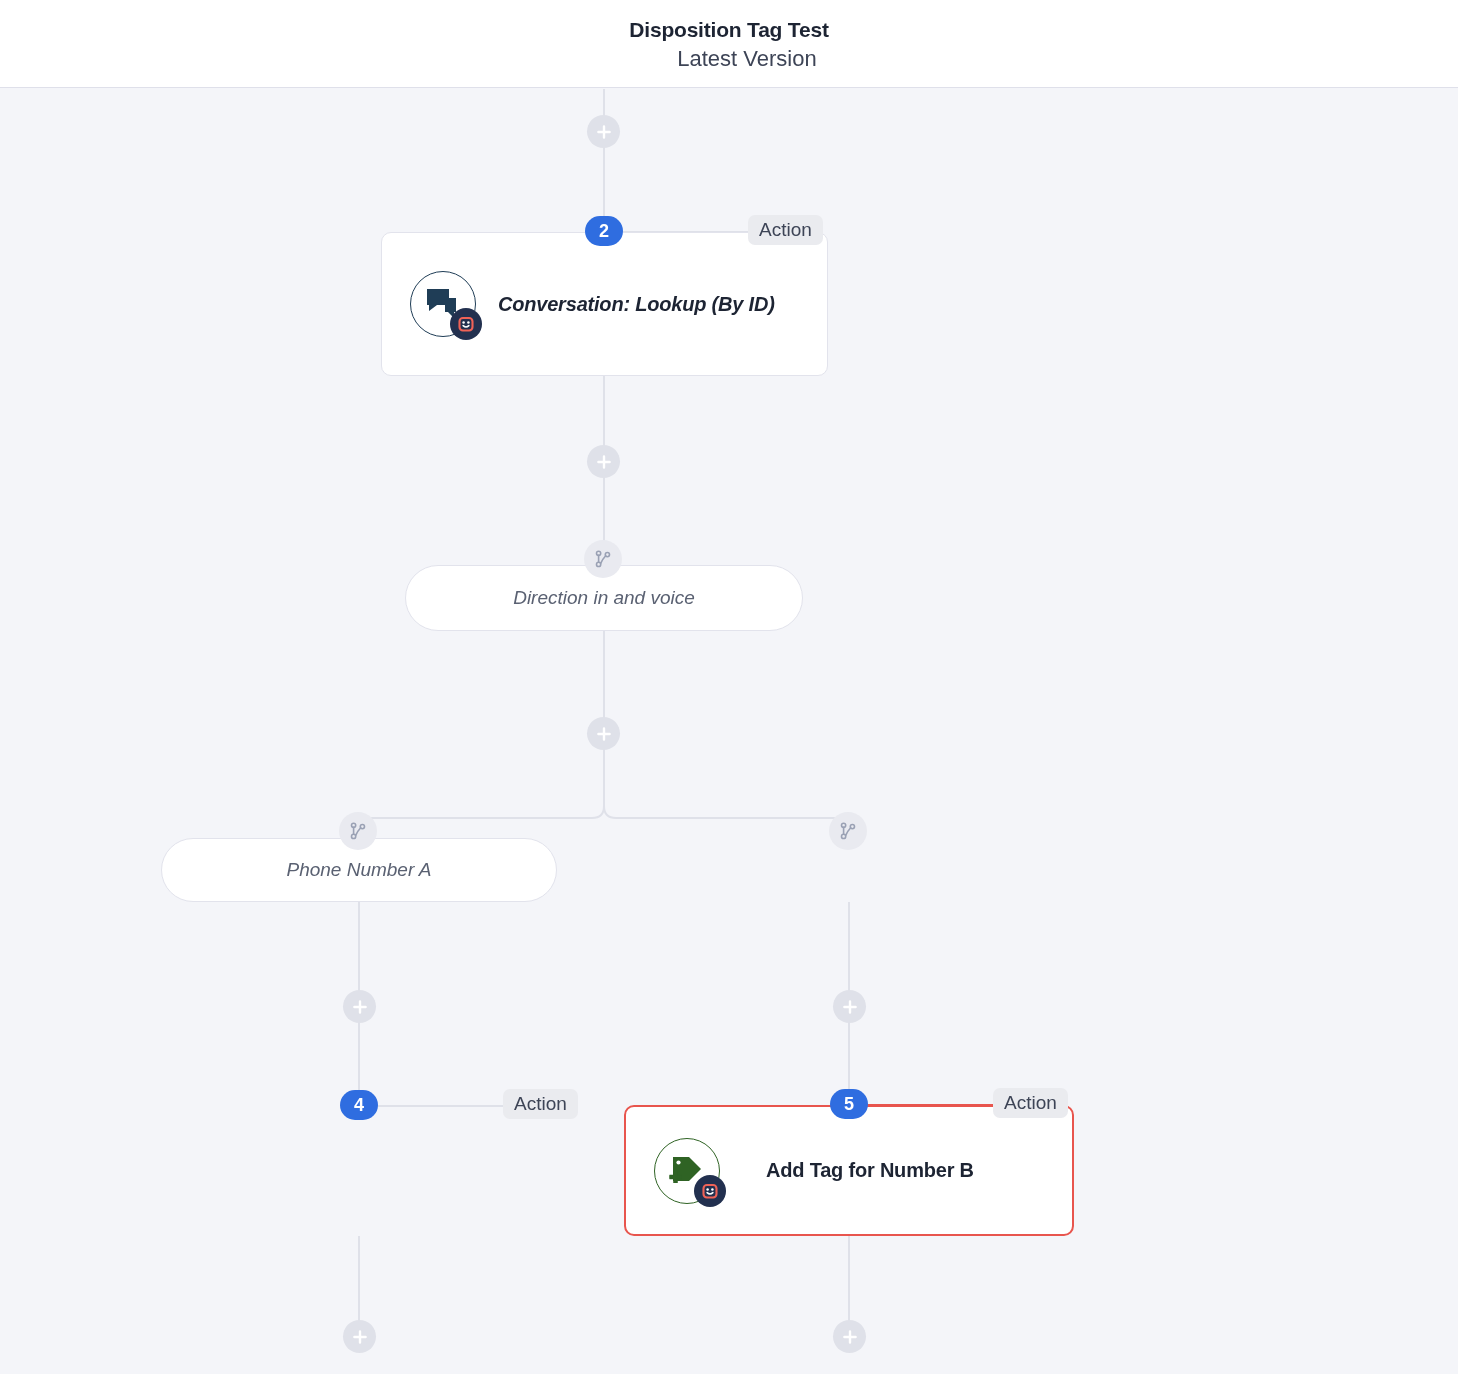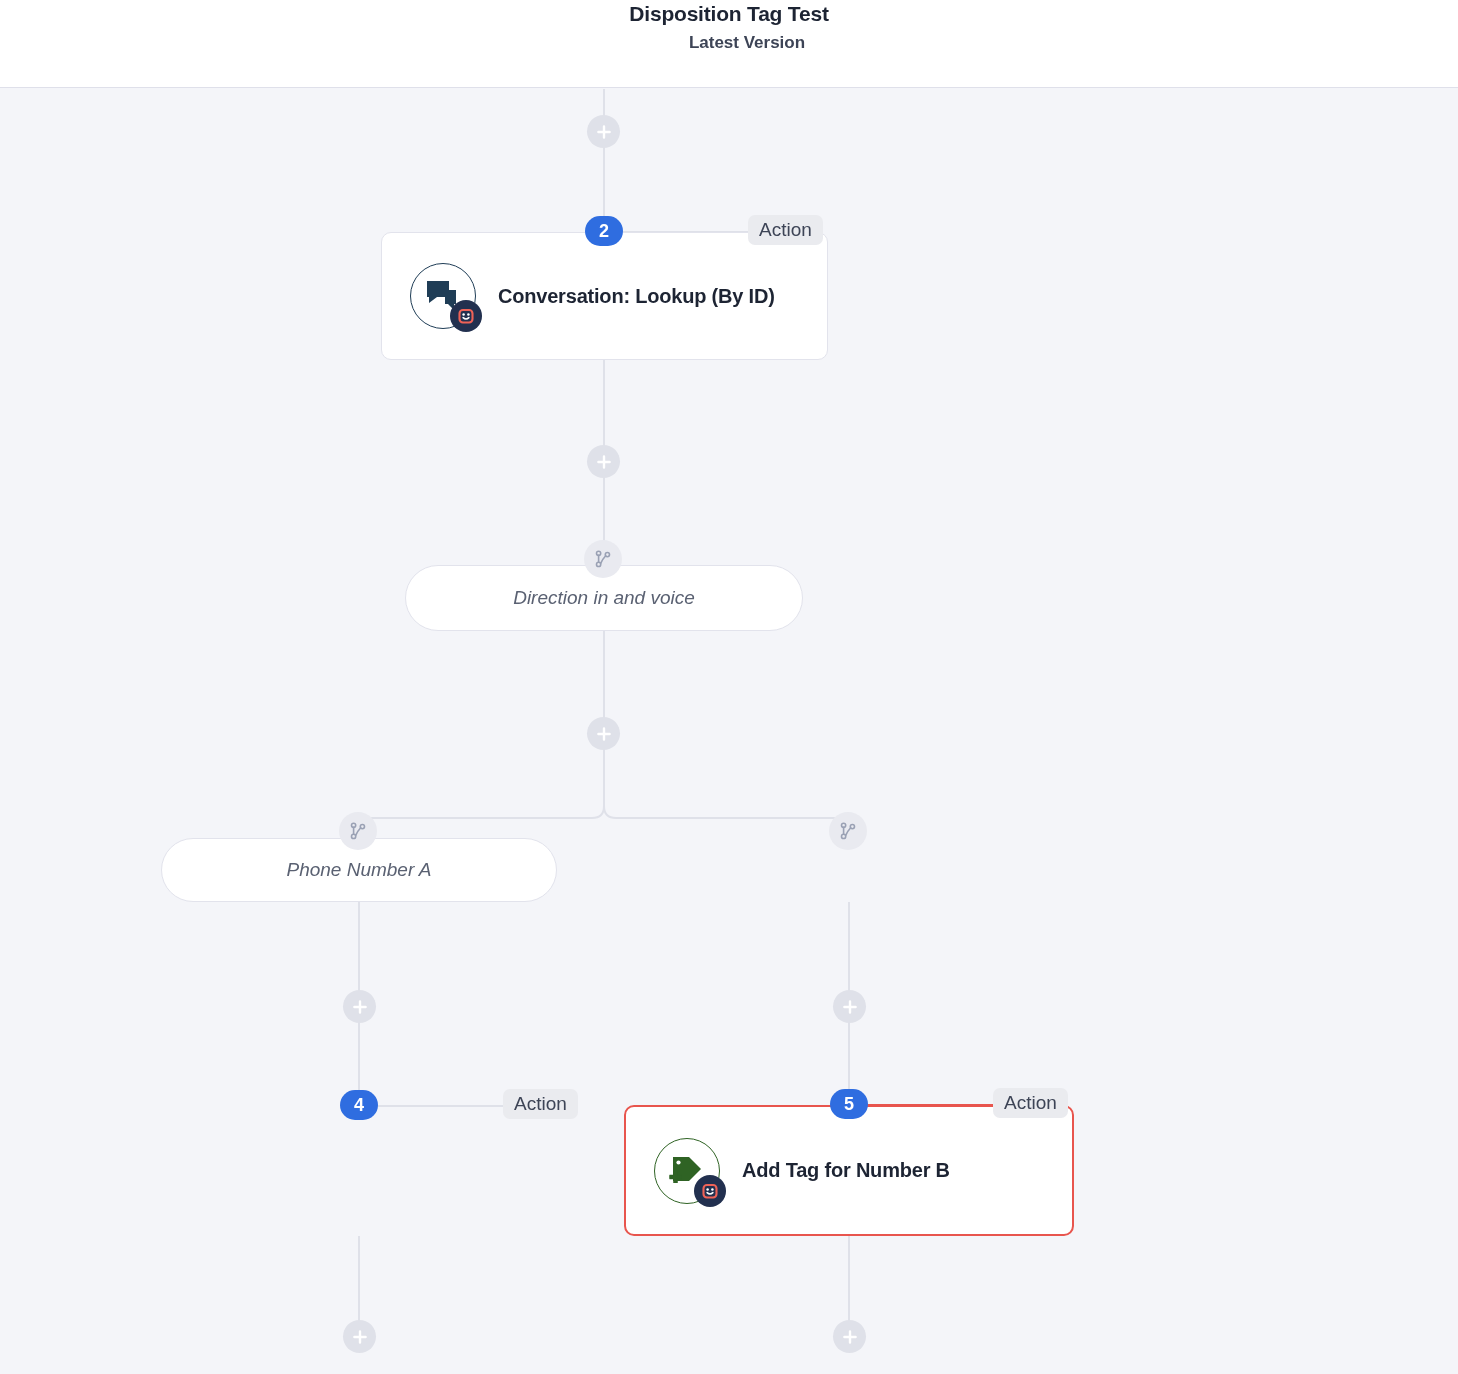--- a/index.html
+++ b/index.html
@@ -14,29 +14,29 @@
 
   #app { position: relative; width: 1458px; height: 1374px; }
 
   
   .header {
     position: absolute; left: 0; top: 0;
     width: 1458px; height: 88px;
     background: #ffffff;
     border-bottom: 1px solid #dfe0ea;
     display: flex; flex-direction: column;
-    align-items: center; justify-content: flex-start;
+    align-items: center; justify-content: center;
   }
   .header-title {
     font-size: 21px; font-weight: bold;
     color: #1d2433; letter-spacing: -0.2px;
     line-height: 28px;
   }
   .header-subtitle {
-    font-size: 17px; font-weight: bold;
+    font-size: 22px; font-weight: normal;
     color: #3d4456; line-height: 24px; margin-top: 3px; margin-left: 36px;
   }
 
   
   .canvas {
     position: absolute; left: 0; top: 89px;
     width: 1458px; height: 1285px;
     background: #f4f5f9;
     overflow: hidden;
   }
@@ -214,21 +214,21 @@
           <path d="M8 2.4 L8 13.6 M2.4 8 L13.6 8" stroke="#ffffff" stroke-width="2.4" stroke-linecap="round"></path>
         </svg>
       </div>
 
       <div class="plus-btn" style="left:833px; top:1320px;">
         <svg width="16" height="16" viewBox="0 0 16 16">
           <path d="M8 2.4 L8 13.6 M2.4 8 L13.6 8" stroke="#ffffff" stroke-width="2.4" stroke-linecap="round"></path>
         </svg>
       </div>
 
-      <div class="card" style="left:381px; top:232px; width:447px; height:128px;">
+      <div class="card" style="left:381px; top:232px; width:447px; height:144px;font-style:italic;">
         <div class="card-icon-wrap">
           <div class="icon-circle">
             <svg width="40" height="38" viewBox="0 0 40 38">
               <path d="M4 4 H26 V20 H14 L6 26 V20 H4 Z" fill="#1f3d56"></path>
               <path d="M22 13 H33 V27 H31 V33 L25 27 H22 Z" fill="#1f3d56"></path>
             </svg>
           </div>
           <div class="bot-badge">
             <svg width="20" height="20" viewBox="0 0 20 20">
               <rect x="3.5" y="4" width="13" height="12.5" rx="3.4" fill="none" stroke="#ef6257" stroke-width="2.1"></rect>
@@ -275,21 +275,21 @@
           <circle cx="5.6" cy="15.4" r="2.1" fill="none" stroke="#9aa1b4" stroke-width="1.6"></circle>
           <circle cx="14.4" cy="5.6" r="2.1" fill="none" stroke="#9aa1b4" stroke-width="1.6"></circle>
           <path d="M5.6 6.4 L5.6 13.3" stroke="#9aa1b4" stroke-width="1.6" stroke-linecap="round"></path>
           <path d="M12.5 7 Q9.3 10.4 7.7 14.4" stroke="#9aa1b4" stroke-width="1.6" fill="none" stroke-linecap="round"></path>
         </svg>
       </div>
 
       <div class="num-badge" style="left:340px; top:1090px;">4</div>
       <div class="type-badge" style="left:503px; top:1089px;">Action</div>
 
-      <div class="card is-error" style="left:624px; top:1105px; width:450px; height:131px;">
+      <div class="card is-error" style="left:624px; top:1105px; width:450px; height:131px;gap:24px;">
         <div class="card-icon-wrap">
           <div class="icon-circle green">
             <svg width="40" height="38" viewBox="0 0 40 38">
               <path d="M6 5 H22 L34 17 L22 29 H6 Z" fill="#2f6324"></path>
               <circle cx="11.5" cy="10.5" r="2.1" fill="#ffffff"></circle>
               <path d="M8.5 19 L8.5 31 M2.5 25 L14.5 25" stroke="#2f6324" stroke-width="4.4" stroke-linecap="butt"></path>
               <path d="M8.5 19 L8.5 31 M2.5 25 L14.5 25" stroke="#2f6324" stroke-width="3.4" stroke-linecap="butt"></path>
             </svg>
           </div>
           <div class="bot-badge">

